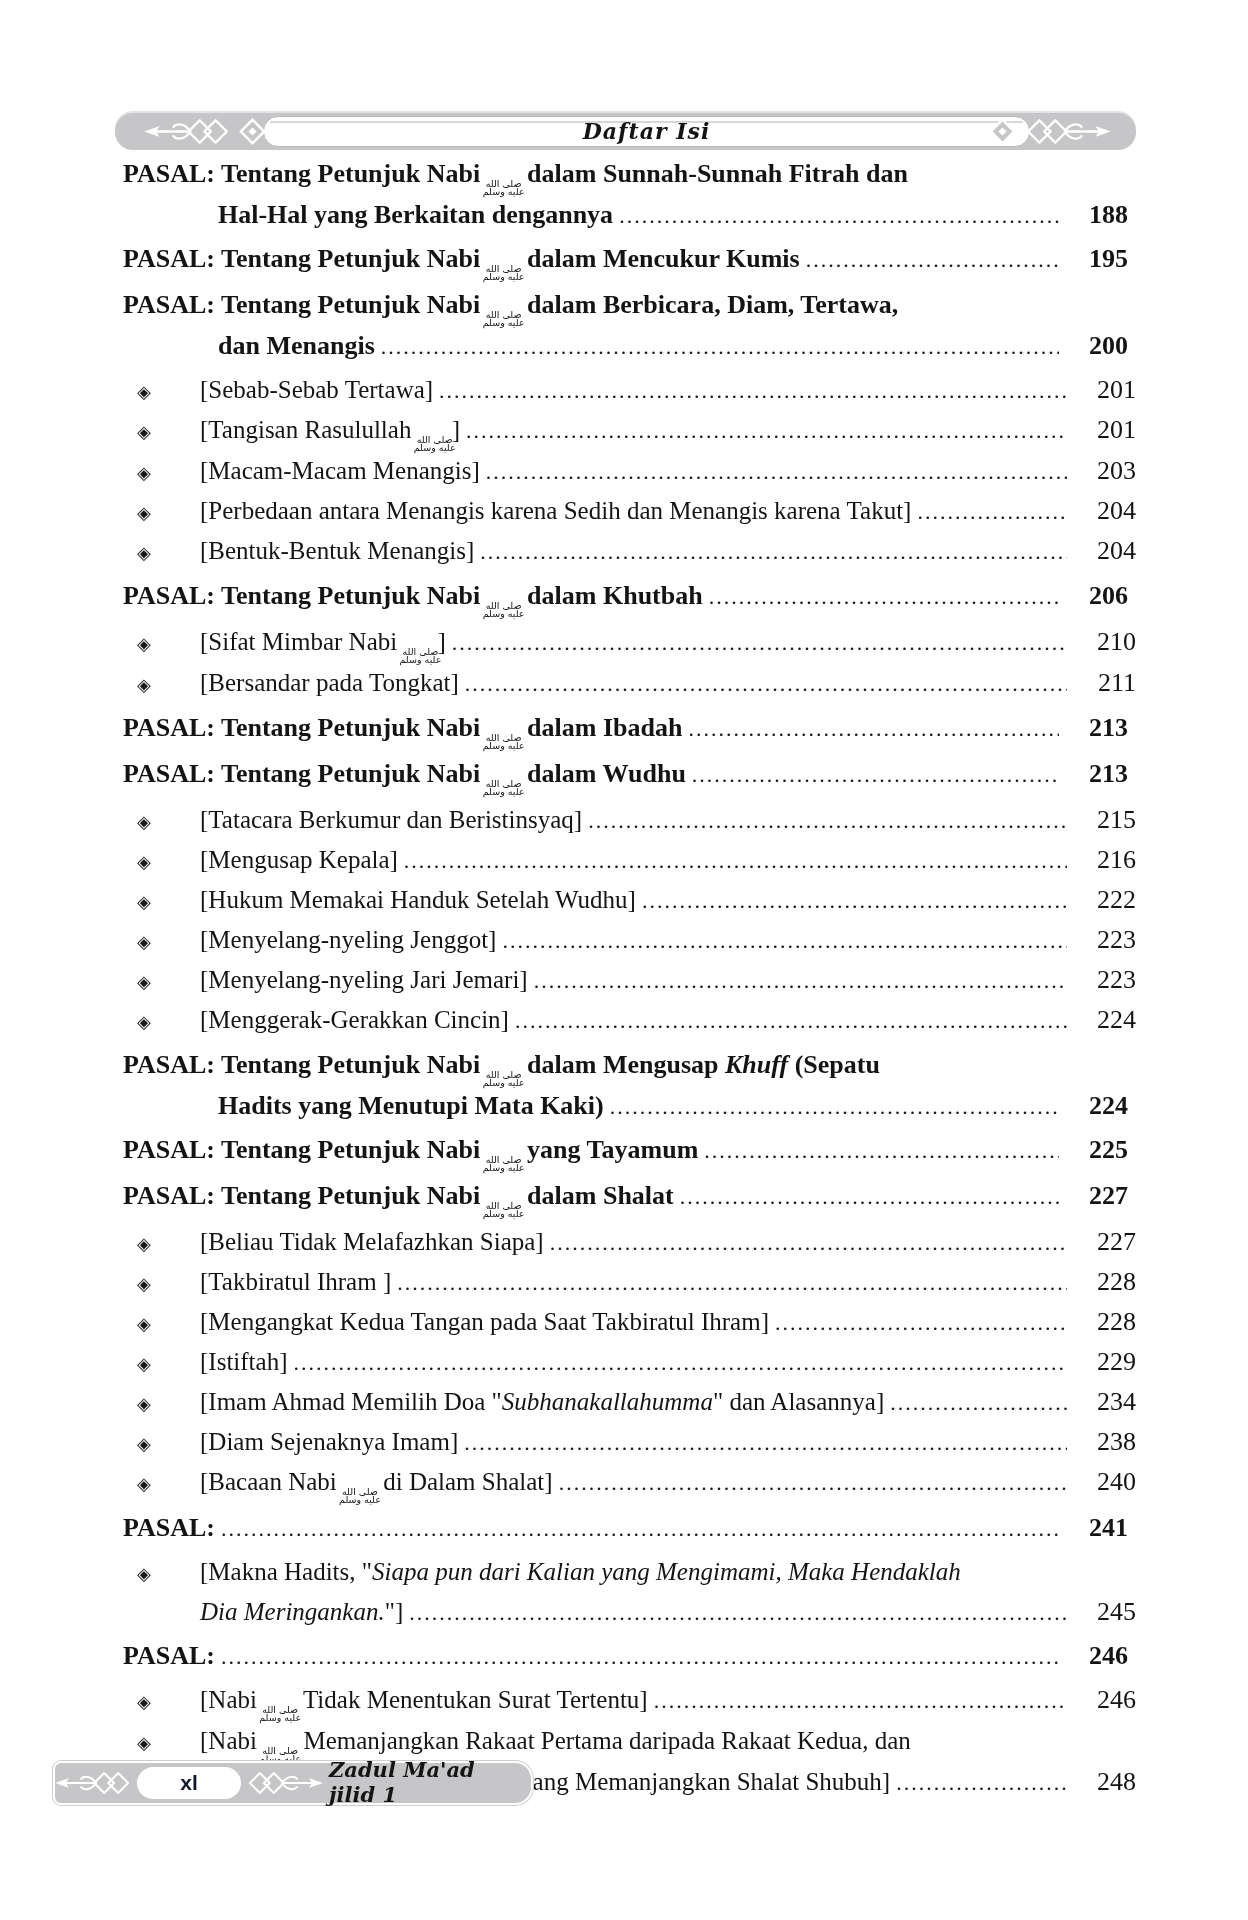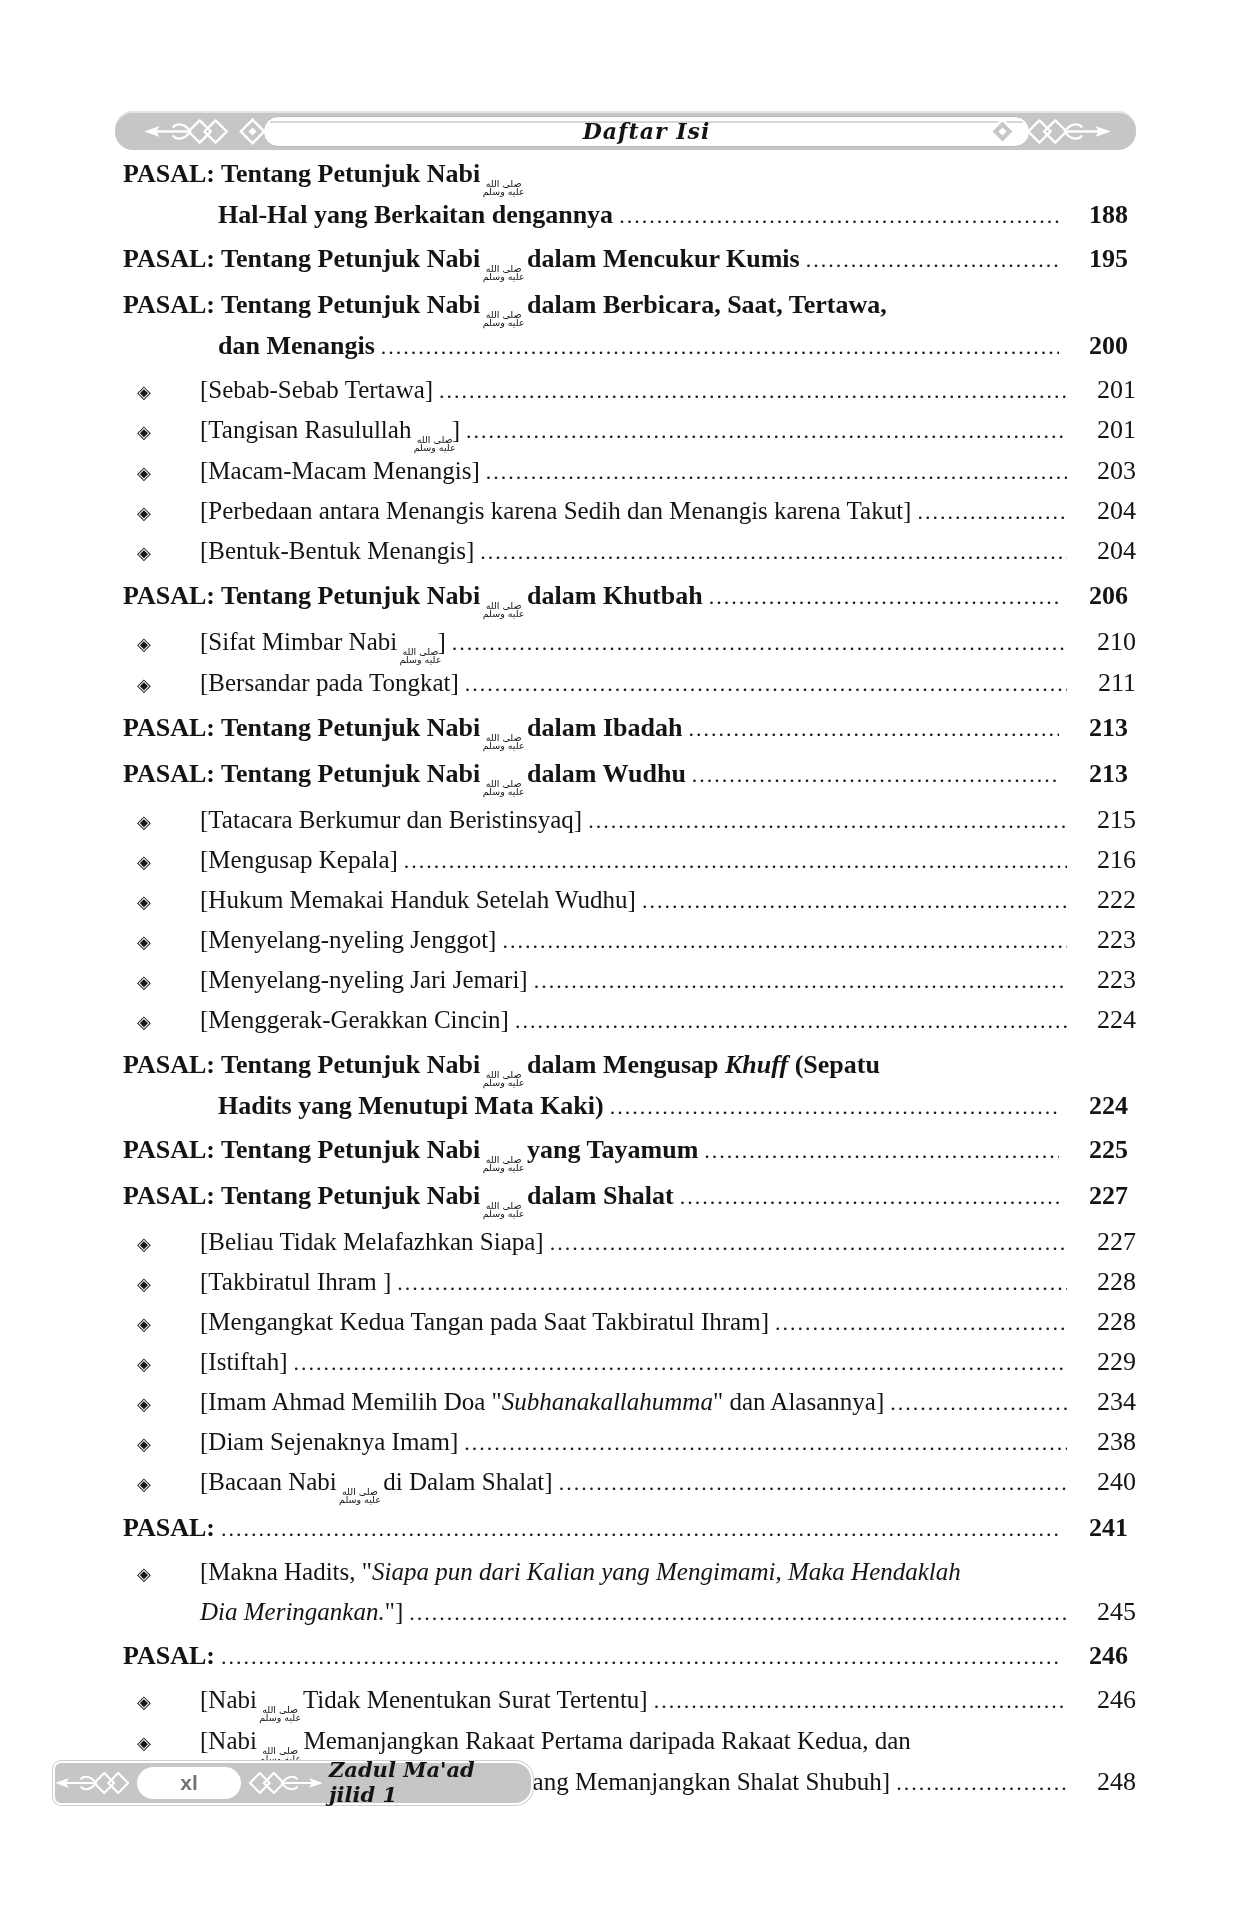--- a/index.html
+++ b/index.html
@@ -30,21 +30,21 @@
   .it{font-style:italic;}
   .dots{flex:1 1 0;min-width:4px;overflow:hidden;white-space:nowrap;margin:0 7px 0 6px;}
   .dots::after{content:"..........................................................................................................................................................................................................................................................................";letter-spacing:2px;font-size:22px;font-weight:normal;color:#1a1a1a;}
   .pg{flex:none;min-width:62px;text-align:right;font-size:26px;}
   .pasal .pg{font-weight:bold;}
   .saw{display:inline-flex;flex-direction:column;align-items:center;justify-content:center;width:30px;margin:0 2px;font-family:"DejaVu Sans",sans-serif;font-size:9.5px;line-height:8px;font-weight:normal;font-style:normal;vertical-align:-5px;direction:rtl;}
   .saw span{display:block;white-space:nowrap;}
 
   
   .footer-banner{position:absolute;left:55px;top:1763px;width:476px;height:40px;background:#c6c6c8;border-radius:6px 16px 16px 6px;box-shadow:0 0 0 2px #ffffff,0 0 0 3px #cfcfd1;}
-  .pill{position:absolute;left:82px;top:4px;width:104px;height:32px;background:#fff;border-radius:16px;display:flex;align-items:center;justify-content:center;font-family:"Liberation Sans",sans-serif;font-weight:bold;font-size:21px;color:#737373;}
+  .pill{position:absolute;left:82px;top:4px;width:104px;height:32px;background:#fff;border-radius:16px;display:flex;align-items:center;justify-content:center;font-family:"Liberation Sans",sans-serif;font-weight:bold;font-size:21px;color:#0f172a;}
   .ftr-orn-l{left:-4px;top:7px;width:84px;height:26px;transform:scaleX(-1);}
   .ftr-orn-r{left:188px;top:7px;width:84px;height:26px;}
   .ftr-title{position:absolute;left:274px;right:8px;top:0;bottom:2px;display:flex;align-items:center;justify-content:center;font-family:"DejaVu Serif",serif;font-style:italic;font-weight:bold;font-size:21px;}
   .defs{position:absolute;width:0;height:0;overflow:hidden;}
 </style>
 </head>
 <body>
 
 <svg class="defs" aria-hidden="true">
   <defs>
@@ -82,21 +82,21 @@
         <use href="#diamond-orn"></use>
       </svg>
   </div>
 
   <div class="toc">
       <div class="entry pasal">
         <div class="line">
           <span class="txt"><span>PASAL: Tentang Petunjuk Nabi </span><span class="saw">
               <span>صلى الله</span>
               <span>عليه وسلم</span>
-            </span></span>
+            </span><span> dalam Sunnah-Sunnah Fitrah dan</span></span>
         </div>
         <div class="line cont">
           <span class="txt"><span>Hal-Hal yang Berkaitan dengannya</span></span>
           <span class="dots"></span>
           <span class="pg">188</span>
         </div>
       </div>
       <div class="entry pasal">
         <div class="line">
           <span class="txt"><span>PASAL: Tentang Petunjuk Nabi </span><span class="saw">
@@ -105,21 +105,21 @@
             </span><span> dalam Mencukur Kumis</span></span>
           <span class="dots"></span>
           <span class="pg">195</span>
         </div>
       </div>
       <div class="entry pasal">
         <div class="line">
           <span class="txt"><span>PASAL: Tentang Petunjuk Nabi </span><span class="saw">
               <span>صلى الله</span>
               <span>عليه وسلم</span>
-            </span><span> dalam Berbicara, Saat, Tertawa,</span></span>
+            </span><span> dalam Berbicara, Diam, Tertawa,</span></span>
         </div>
         <div class="line cont">
           <span class="txt"><span>dan Menangis</span></span>
           <span class="dots"></span>
           <span class="pg">200</span>
         </div>
       </div>
       <div class="entry sub">
         <div class="line">
           <span class="gutter"><span class="bullet">◈</span></span>

